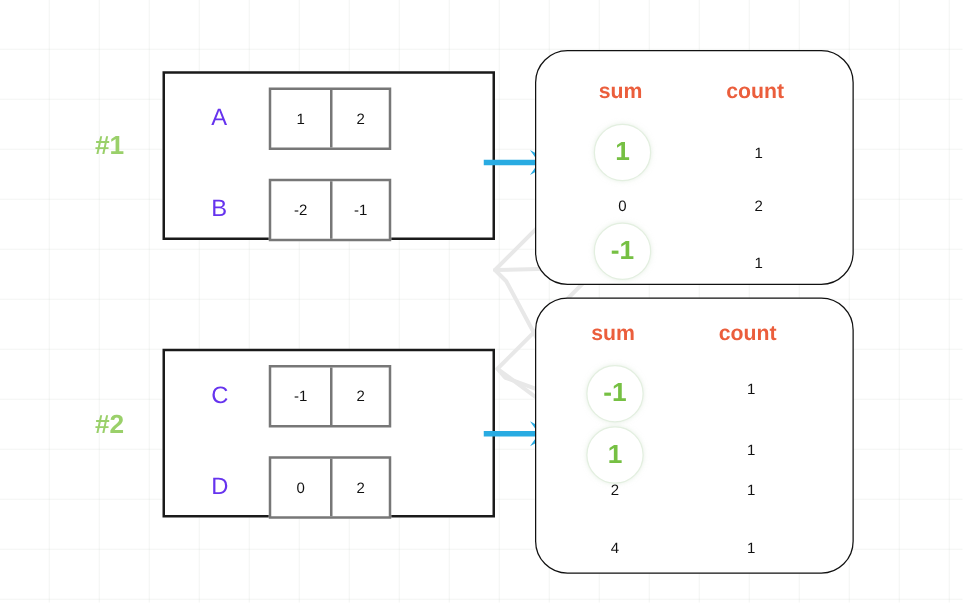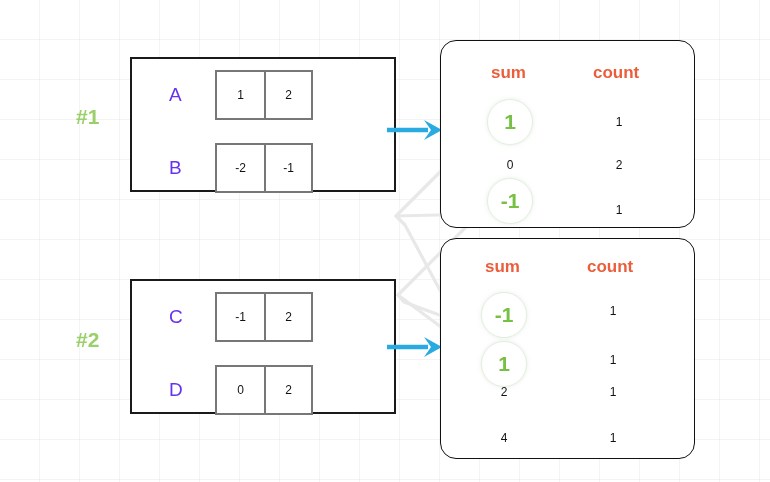--- a/index.html
+++ b/index.html
@@ -76,24 +76,23 @@
   .arrow {
     position: absolute;
     height: 22px;
     width: 60px;
   }
 
   
   .agg-table {
     position: absolute;
     border: 1.6px solid #111111;
-    border-radius: 16px;
-    background: #ffffff;
-    box-sizing: border-box;
-    margin-left: 12px;
+    border-radius: 26px;
+    background: #ffffff;
+    box-sizing: border-box;
   }
   .agg-head {
     position: absolute;
     font-size: 17px;
     color: #eb5e3c;
     font-weight: bold;
   }
   .agg-val {
     position: absolute;
     font-size: 12px;

